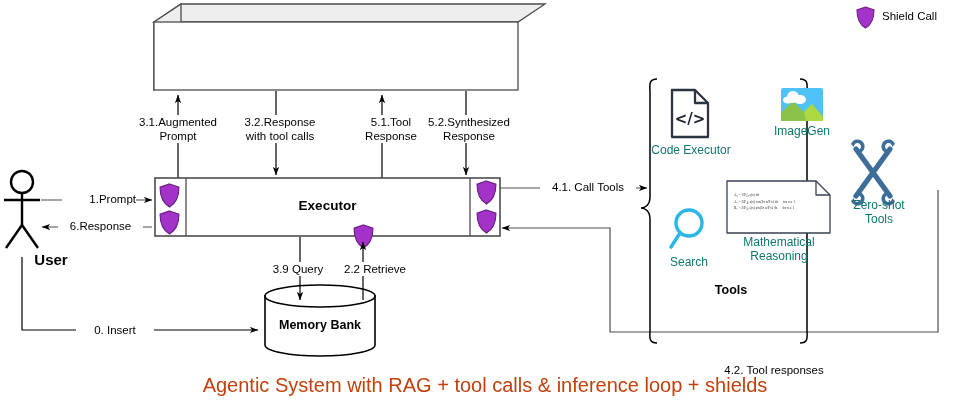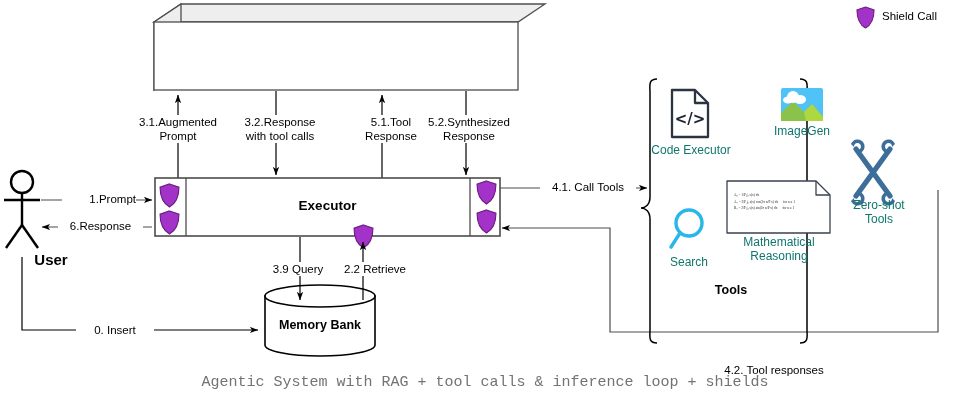--- a/index.html
+++ b/index.html
@@ -41,23 +41,23 @@
   .title-lbl {
     font-size: 13.5px;
     font-weight: bold;
   }
   .caption {
     position: absolute;
     left: 0;
     top: 374px;
     width: 970px;
     text-align: center;
-    font-size: 15px;
-    color: #737373;
-    font-family: Liberation Mono, monospace;
+    font-size: 20px;
+    color: #c2410c;
+    font-family: Liberation Sans, sans-serif;
   }
   .tool-label {
     position: absolute;
     text-align: center;
     font-size: 12px;
     color: #0f766e;
     line-height: 14px;
   }
   .math-lines {
     font-size: 3.4px;

